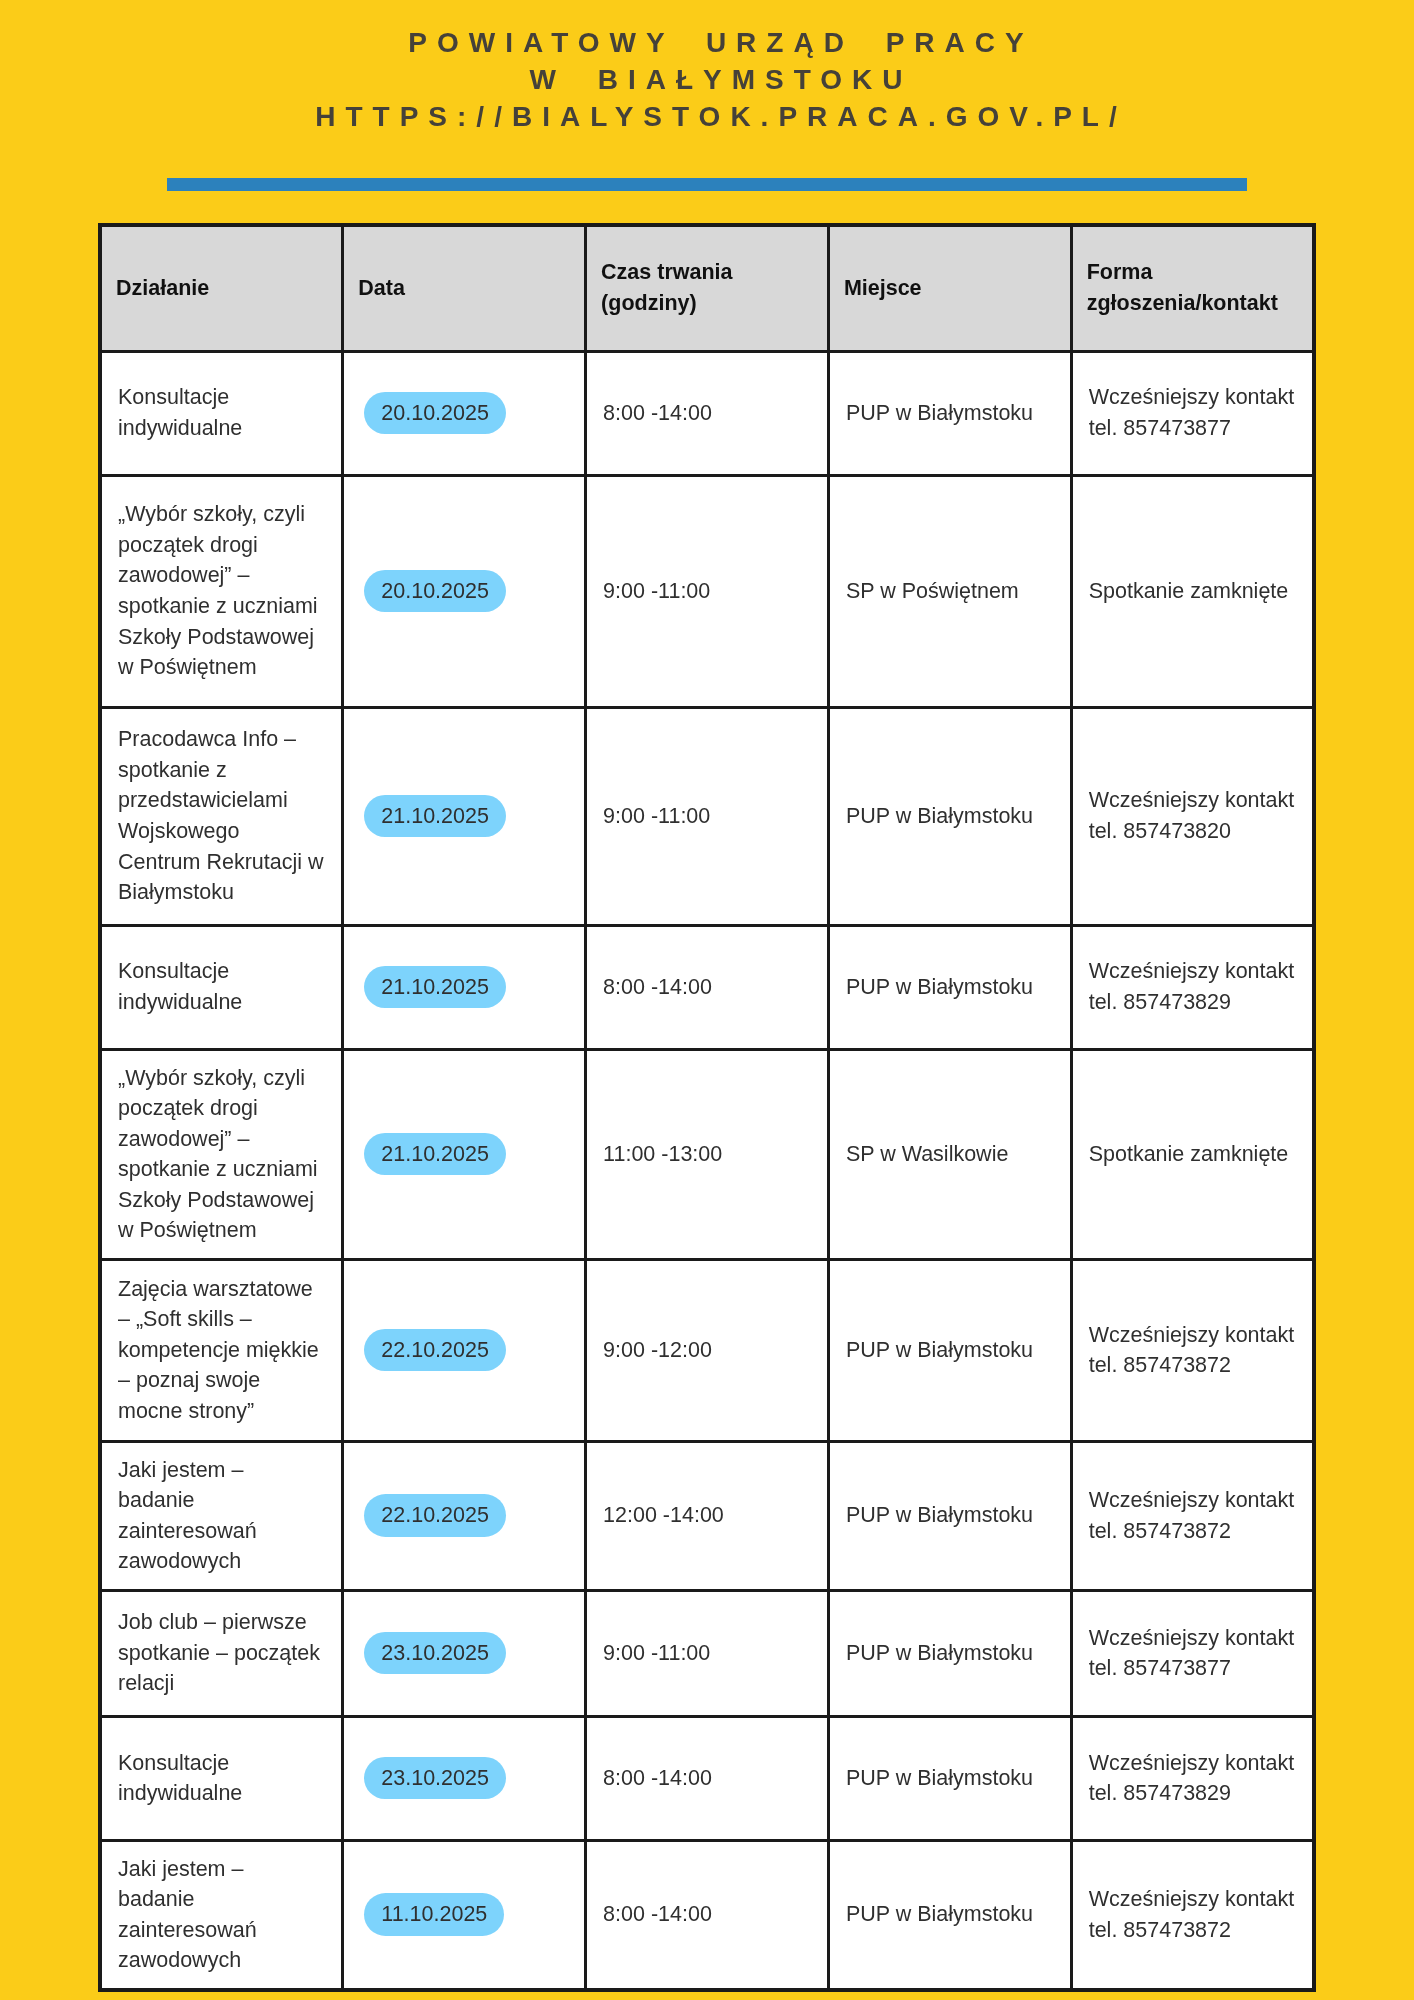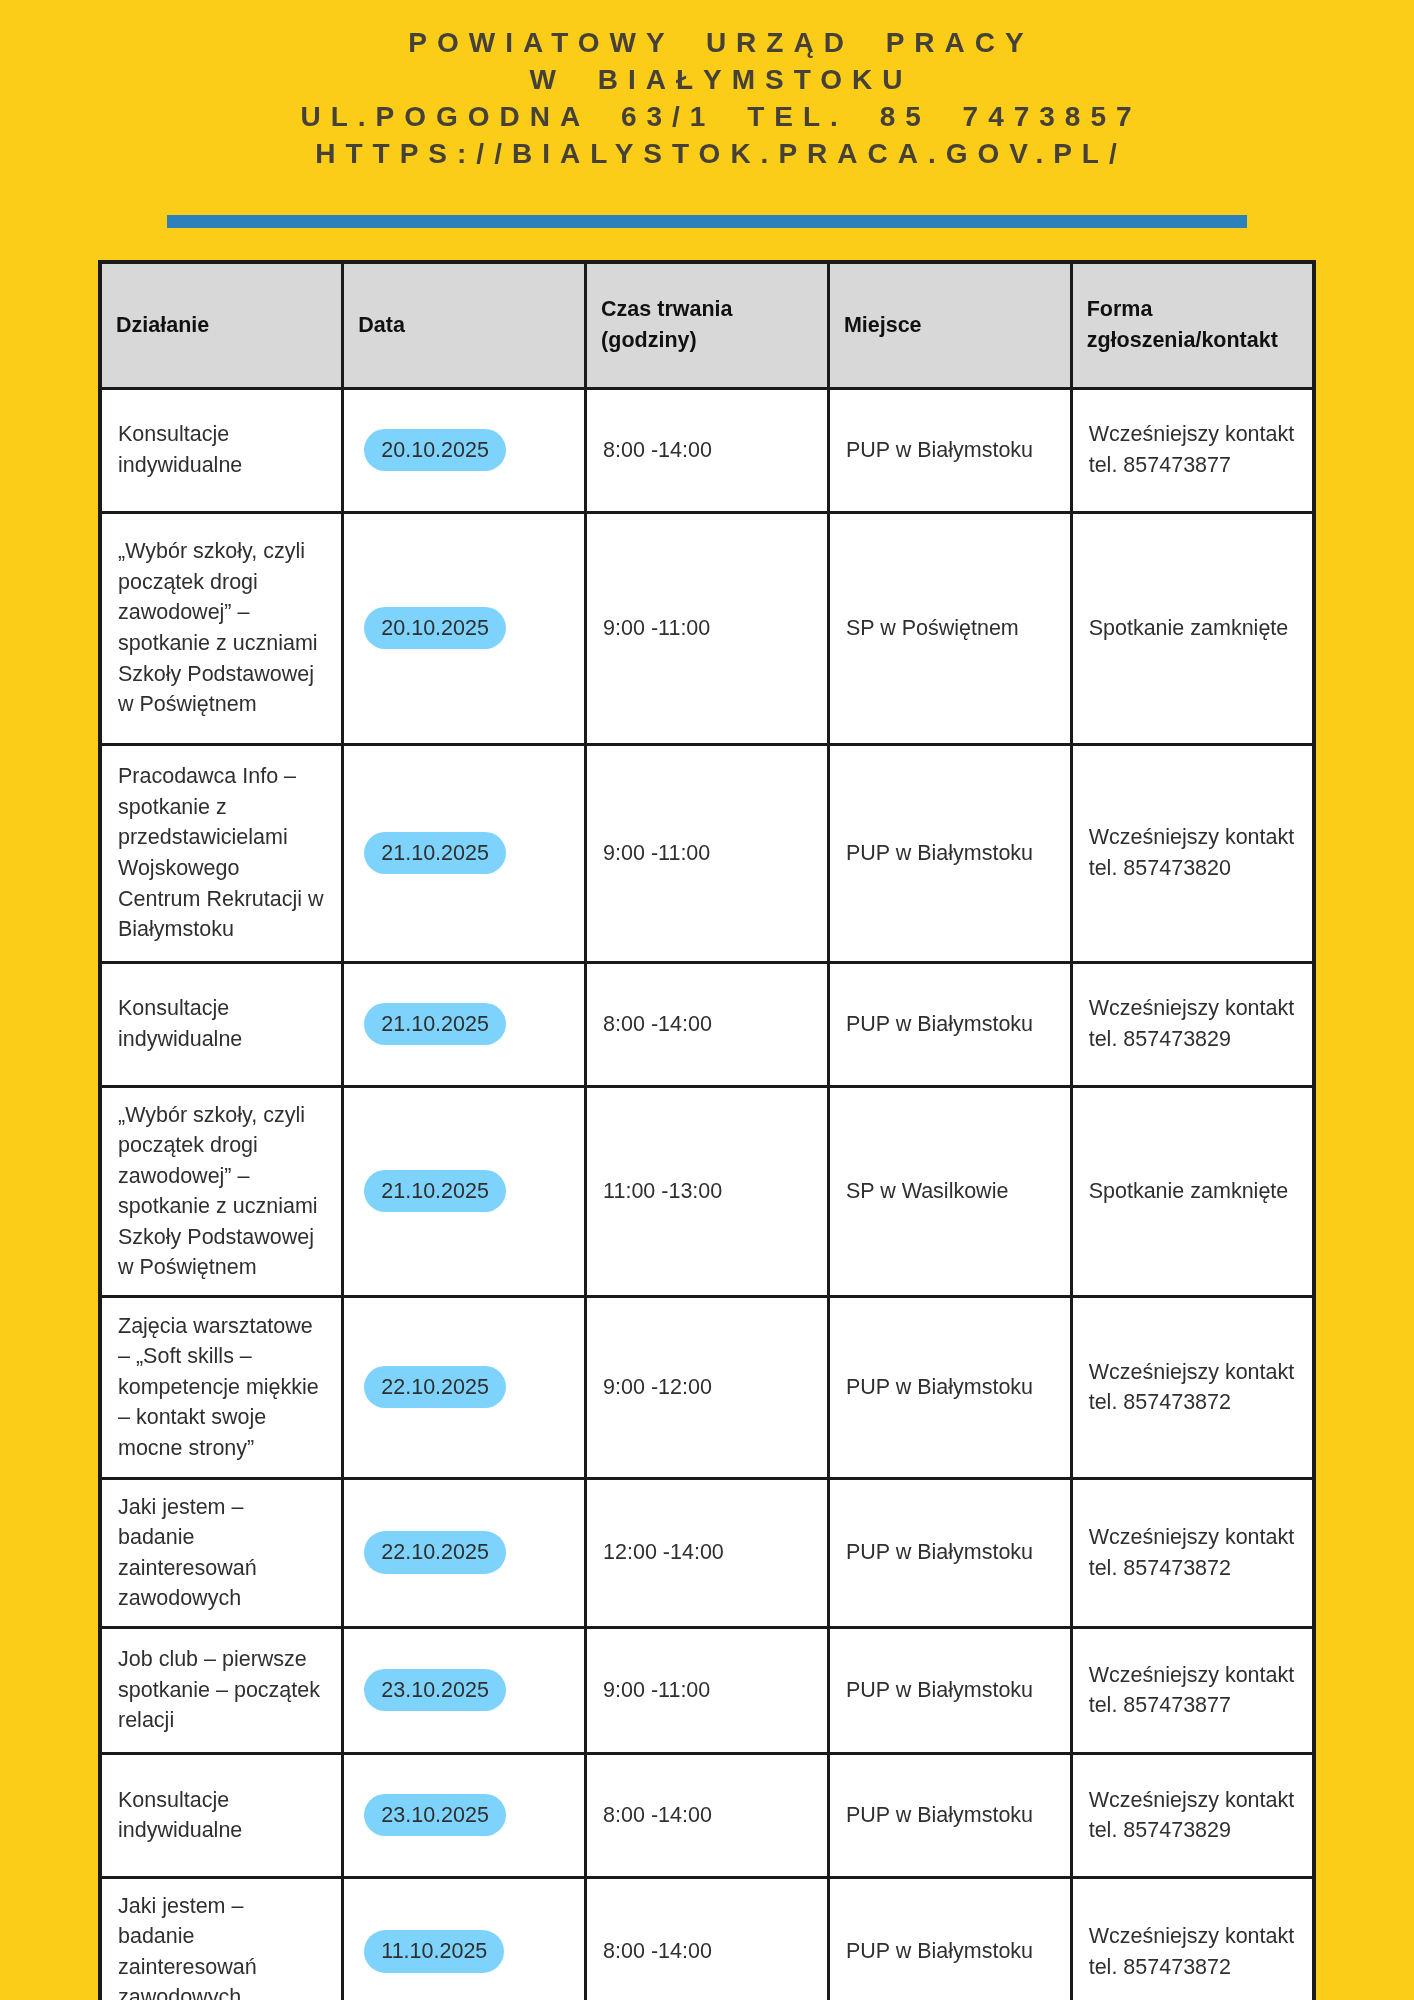--- a/index.html
+++ b/index.html
@@ -87,21 +87,20 @@
   tbody tr:nth-child(10) td { height: 148px; }
 </style>
 </head>
 <body>
 
 <div class="page">
 
   <header class="masthead">
     <div class="masthead-line">POWIATOWY URZĄD PRACY</div>
     <div class="masthead-line">W BIAŁYMSTOKU</div>
-    <div class="masthead-line">UL.POGODNA 63/1 TEL. 85 7473857</div>
     <div class="masthead-line">HTTPS://BIALYSTOK.PRACA.GOV.PL/</div>
   </header>
 
   <div class="divider-bar"></div>
 
   <table class="schedule">
     <thead>
       <tr id="head-row">
           <th>Działanie</th>
           <th>Data</th>
@@ -142,21 +141,21 @@
           <td>Wcześniejszy kontakt tel. 857473829</td>
         </tr>
         <tr>
           <td>„Wybór szkoły, czyli początek drogi zawodowej” – spotkanie z uczniami Szkoły Podstawowej w Poświętnem</td>
           <td><span class="date-pill">21.10.2025</span></td>
           <td>11:00 -13:00</td>
           <td>SP w Wasilkowie</td>
           <td>Spotkanie zamknięte</td>
         </tr>
         <tr>
-          <td>Zajęcia warsztatowe – „Soft skills – kompetencje miękkie – kontakt swoje mocne strony”</td>
+          <td>Zajęcia warsztatowe – „Soft skills – kompetencje miękkie – poznaj swoje mocne strony”</td>
           <td><span class="date-pill">22.10.2025</span></td>
           <td>9:00 -12:00</td>
           <td>PUP w Białymstoku</td>
           <td>Wcześniejszy kontakt tel. 857473872</td>
         </tr>
         <tr>
           <td>Jaki jestem – badanie zainteresowań zawodowych</td>
           <td><span class="date-pill">22.10.2025</span></td>
           <td>12:00 -14:00</td>
           <td>PUP w Białymstoku</td>

